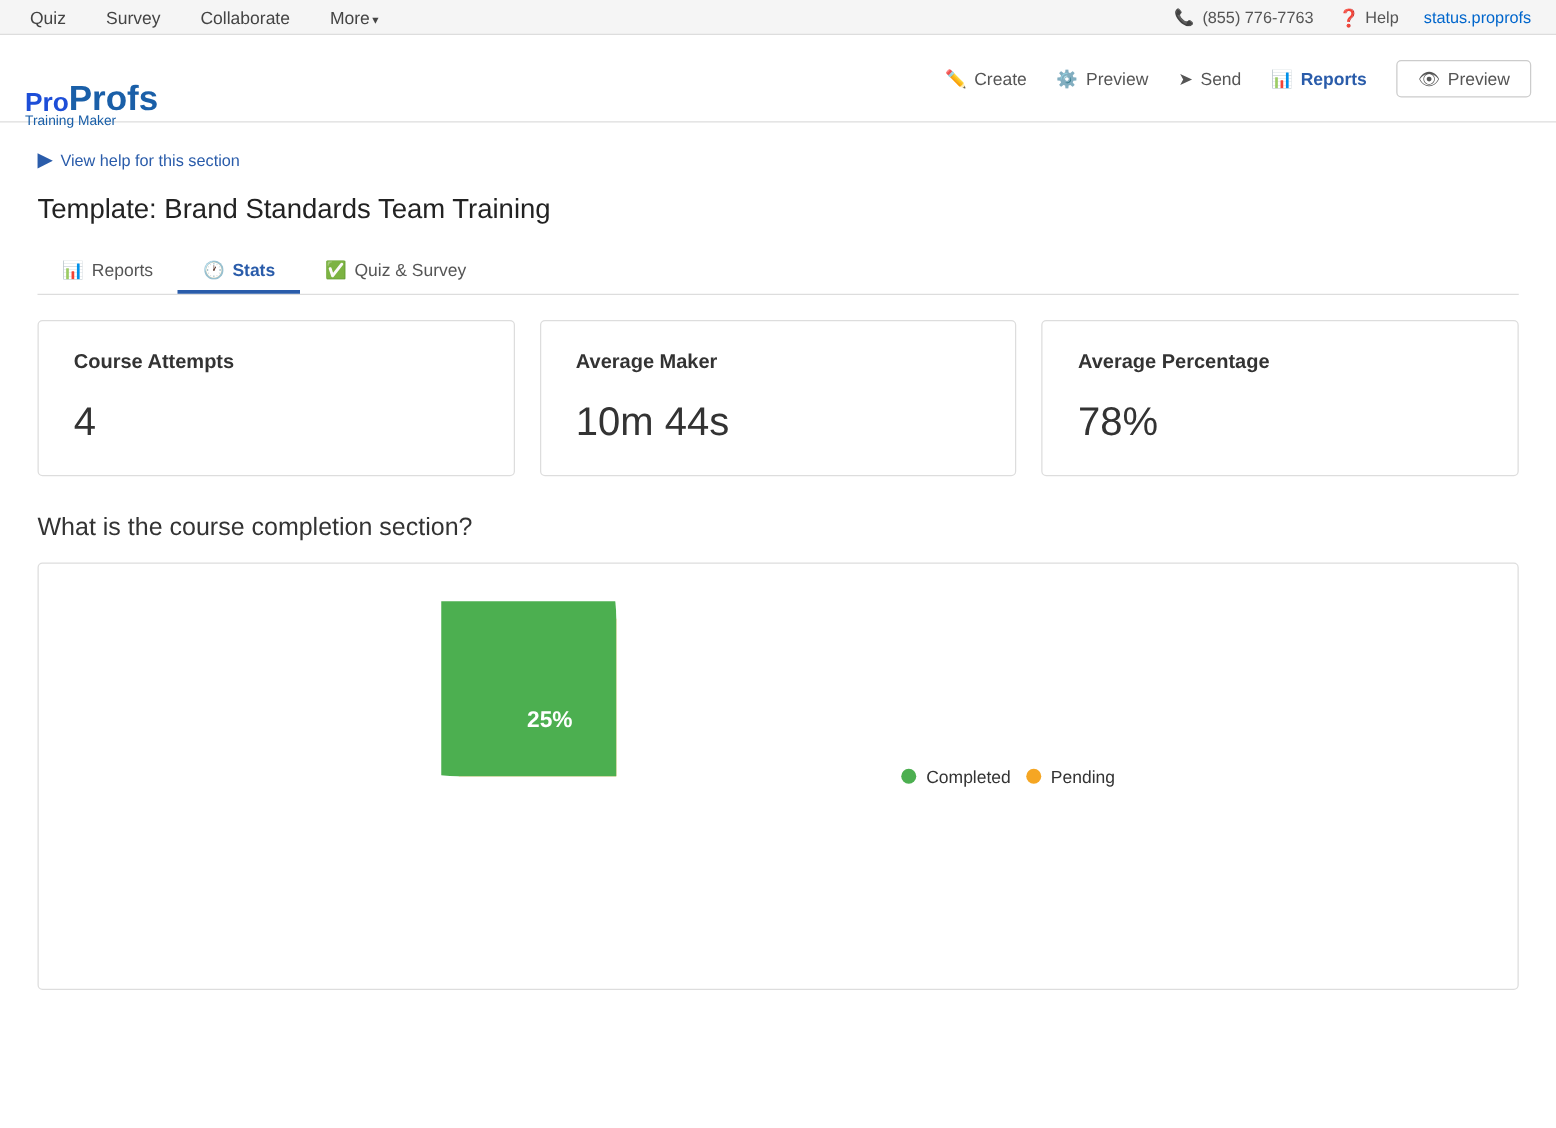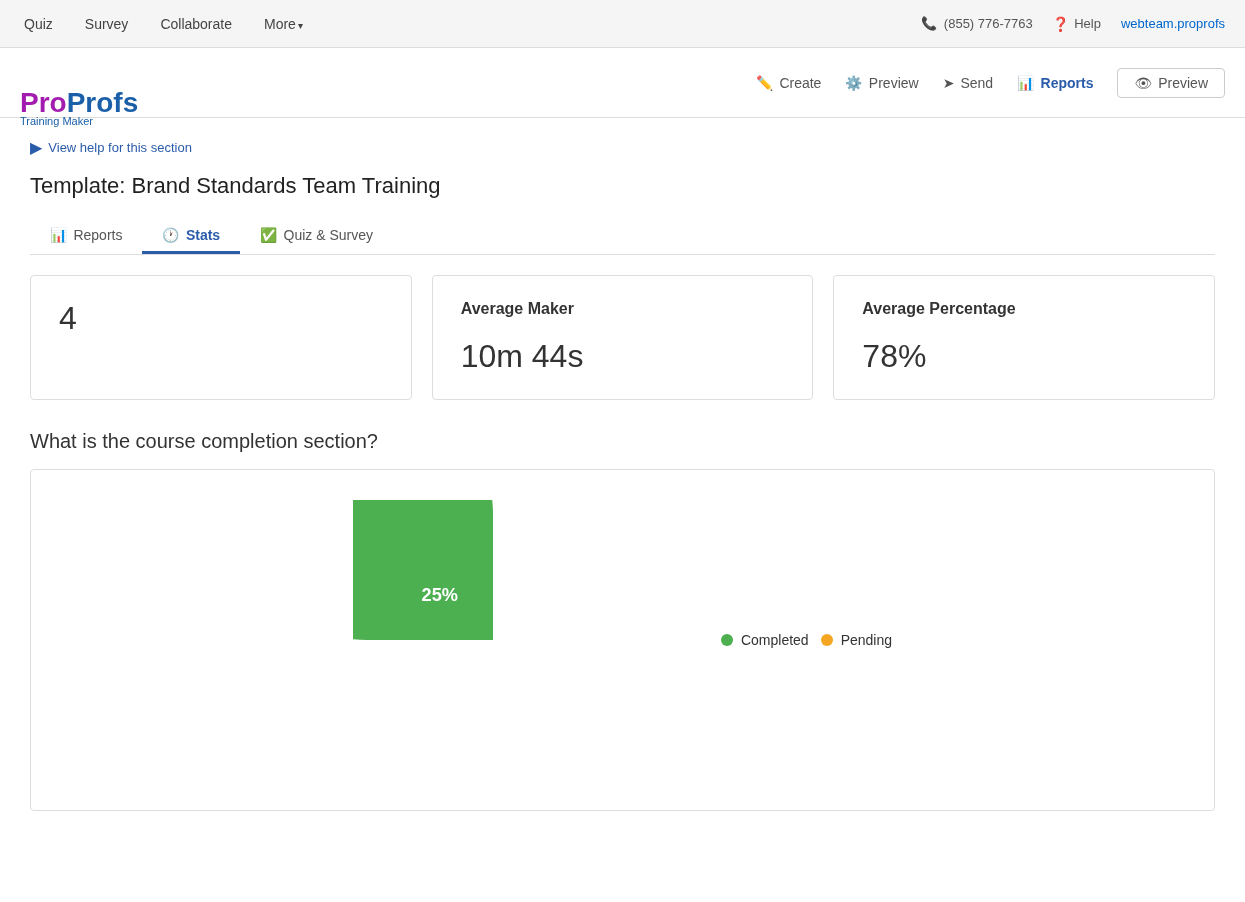--- a/index.html
+++ b/index.html
@@ -5,21 +5,21 @@
     * { box-sizing: border-box; margin: 0; padding: 0; }
     body { font-family: Arial, sans-serif; background: #fff; color: #333; font-size: 14px; }
 
     
     .top-nav {
       background: #f5f5f5;
       border-bottom: 1px solid #ddd;
       display: flex;
       align-items: center;
       padding: 0 20px;
-      height: 48px;
+      height: 28px;
     }
     .top-nav-left { display: flex; gap: 24px; }
     .top-nav-left a {
       color: #444;
       text-decoration: none;
       font-size: 14px;
       padding: 0 4px;
     }
     .top-nav-right { margin-left: auto; display: flex; align-items: center; gap: 20px; }
     .top-nav-right span { color: #555; font-size: 13px; }
@@ -96,21 +96,21 @@
     
     .pie-wrapper { position: relative; width: 280px; height: 280px; }
     .legend { display: flex; gap: 12px; }
     .legend-item { display: flex; align-items: center; gap: 8px; font-size: 14px; color: #333; }
     .legend-dot { width: 12px; height: 12px; border-radius: 50%; }
     .legend-dot.completed { background: #4caf50; }
     .legend-dot.pending { background: #f5a623; }
     .icon-phone { font-size: 14px; color: #666; }
 
     .logo-container { display: flex; align-items: flex-end; gap: 0; }
-    .logo-pro-text { color: #a21caf; font-weight: 900; font-size: 28px; font-family: Arial, sans-serif; margin-top: 48px; }
+    .logo-pro-text { color: #1d4ed8; font-weight: 900; font-size: 21px; font-family: Arial, sans-serif; margin-top: 48px; }
     .logo-profs-text { color: #1a5fa8; font-weight: 900; font-size: 28px; font-family: Arial, sans-serif; }
     .logo-sub-text { font-size: 11px; color: #1a5fa8; display: block; margin-top: -4px; }
 
     .more-arrow { font-size: 10px; margin-left: 2px; }
   </style>
 </head>
 <body>
 
 <div class="top-nav">
   <div class="top-nav-left">
@@ -123,21 +123,21 @@
   </div>
   <div class="top-nav-right">
     <span class="phone">
       <span class="icon-phone">📞</span>
       <span>(855) 776-7763</span>
     </span>
     <span class="help-link">
       <span style="font-size:14px;">❓</span>
       <span>Help</span>
     </span>
-    <span class="user-link">webteam.proprofs</span>
+    <span class="user-link">status.proprofs</span>
   </div>
 </div>
 
 <div class="main-header">
   <div class="logo-area">
     <div class="logo-container">
       <span class="logo-pro-text">Pro</span>
         <span class="logo-profs-text">Profs</span>
     </div>
     <span class="logo-sub-text">Training Maker</span>
@@ -185,20 +185,21 @@
       <span>Stats</span>
     </a>
     <a class="tab" href="#">
       <span style="font-size:14px; color:#888;">✅</span>
       <span>Quiz &amp; Survey</span>
     </a>
   </div>
 
   <div class="stats-row">
     <div class="stat-card">
+      <div class="stat-label">Course Attempts</div>
       <div class="stat-value">4</div>
     </div>
     <div class="stat-card">
       <div class="stat-label">Average Maker</div>
       <div class="stat-value">10m 44s</div>
     </div>
     <div class="stat-card">
       <div class="stat-label">Average Percentage</div>
       <div class="stat-value">78%</div>
     </div>

